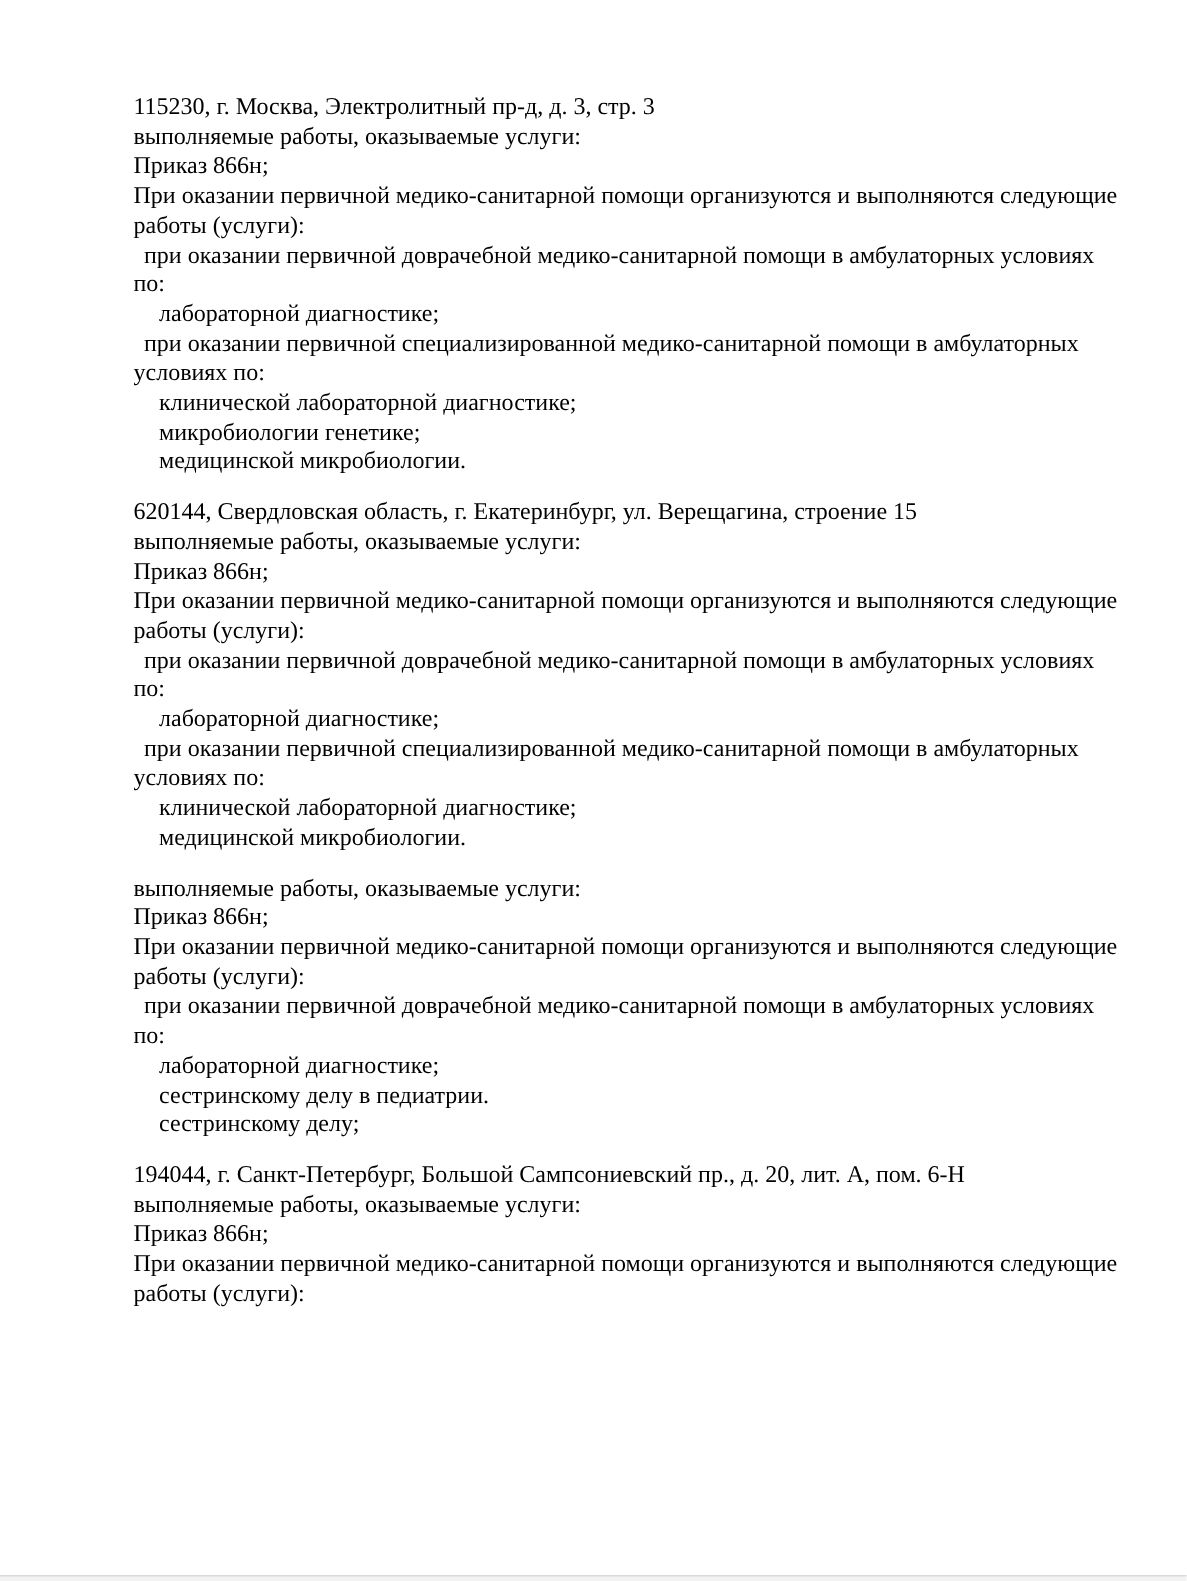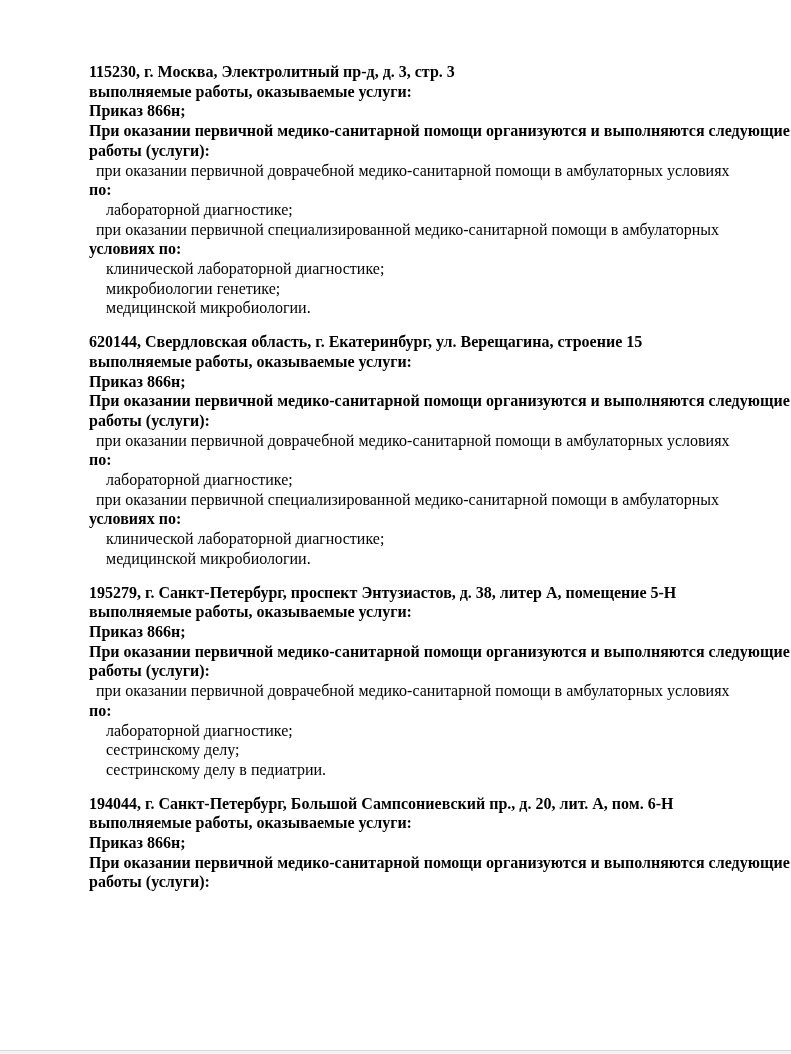--- a/index.html
+++ b/index.html
@@ -22,21 +22,21 @@
     width: 670px;
     font-size: 16px;
     line-height: 19.7px;
   }
   .block {
     margin-bottom: 14px;
   }
   .line {
     white-space: nowrap;
   }
-  .indent-0 { padding-left: 0; font-weight: bold; }
+  .indent-0 { padding-left: 0; }
   .indent-1 { padding-left: 7px; }
   .indent-2 { padding-left: 17px; font-family: Liberation Serif, serif; }
   .scrollbar-track {
     position: absolute;
     left: 0;
     right: 0;
     bottom: 0;
     height: 3px;
     background: #f2f2f2;
     border-top: 1px solid #d9d9d9;
@@ -70,30 +70,29 @@
         <div class="line indent-0">работы (услуги):</div>
         <div class="line indent-1">при оказании первичной доврачебной медико-санитарной помощи в амбулаторных условиях</div>
         <div class="line indent-0">по:</div>
         <div class="line indent-2">лабораторной диагностике;</div>
         <div class="line indent-1">при оказании первичной специализированной медико-санитарной помощи в амбулаторных</div>
         <div class="line indent-0">условиях по:</div>
         <div class="line indent-2">клинической лабораторной диагностике;</div>
         <div class="line indent-2">медицинской микробиологии.</div>
       </div>
       <div class="block">
-        <div class="line indent-0">195279, г. Санкт-Петербург, проспект Энтузиастов, д. 38, литер А, помещение 5-Н</div>
         <div class="line indent-0">выполняемые работы, оказываемые услуги:</div>
         <div class="line indent-0">Приказ 866н;</div>
         <div class="line indent-0">При оказании первичной медико-санитарной помощи организуются и выполняются следующие</div>
         <div class="line indent-0">работы (услуги):</div>
         <div class="line indent-1">при оказании первичной доврачебной медико-санитарной помощи в амбулаторных условиях</div>
         <div class="line indent-0">по:</div>
         <div class="line indent-2">лабораторной диагностике;</div>
+        <div class="line indent-2">сестринскому делу в педиатрии.</div>
         <div class="line indent-2">сестринскому делу;</div>
-        <div class="line indent-2">сестринскому делу в педиатрии.</div>
       </div>
       <div class="block">
         <div class="line indent-0">194044, г. Санкт-Петербург, Большой Сампсониевский пр., д. 20, лит. А, пом. 6-Н</div>
         <div class="line indent-0">выполняемые работы, оказываемые услуги:</div>
         <div class="line indent-0">Приказ 866н;</div>
         <div class="line indent-0">При оказании первичной медико-санитарной помощи организуются и выполняются следующие</div>
         <div class="line indent-0">работы (услуги):</div>
       </div>
     </div>
 </main>

